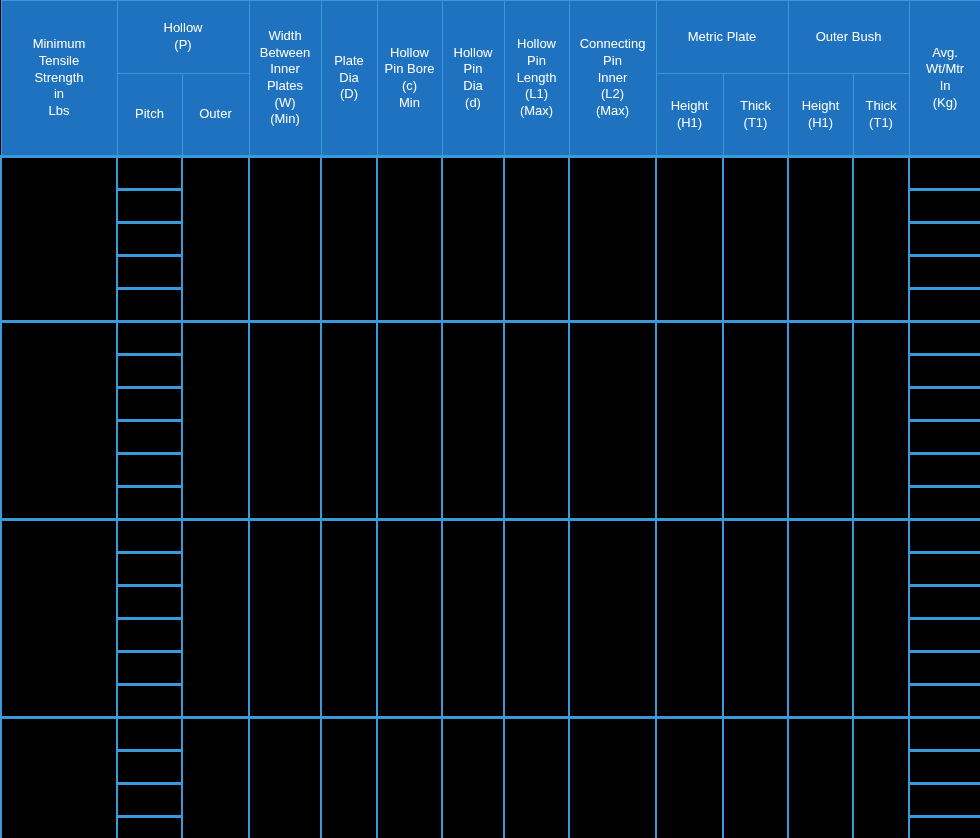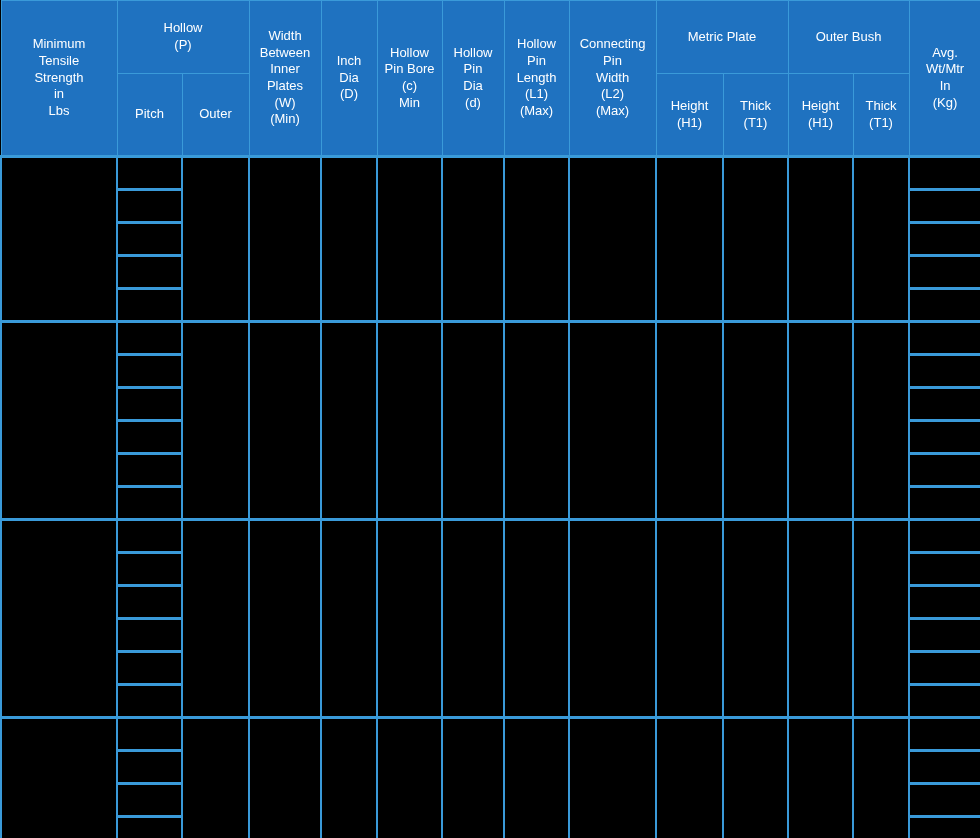--- a/index.html
+++ b/index.html
@@ -125,39 +125,39 @@
 in
 Lbs</th>
           <th colspan="2" class="grouped">Hollow
 (P)</th>
           <th rowspan="2" class="tall">Width
 Between
 Inner
 Plates
 (W)
 (Min)</th>
-          <th rowspan="2" class="tall">Inch
+          <th rowspan="2" class="tall">Plate
 Dia
 (D)</th>
           <th rowspan="2" class="tall">Hollow
 Pin Bore
 (c)
 Min</th>
           <th rowspan="2" class="tall">Hollow
 Pin
 Dia
 (d)</th>
           <th rowspan="2" class="tall">Hollow
 Pin
 Length
 (L1)
 (Max)</th>
           <th rowspan="2" class="tall">Connecting
 Pin
-Width
+Inner
 (L2)
 (Max)</th>
           <th colspan="2" class="grouped">Metric Plate</th>
           <th colspan="2" class="grouped">Outer Bush</th>
           <th rowspan="2" class="tall">Avg.
 Wt/Mtr
 In
 (Kg)</th>
         </tr>
       <tr class="row-sub">

